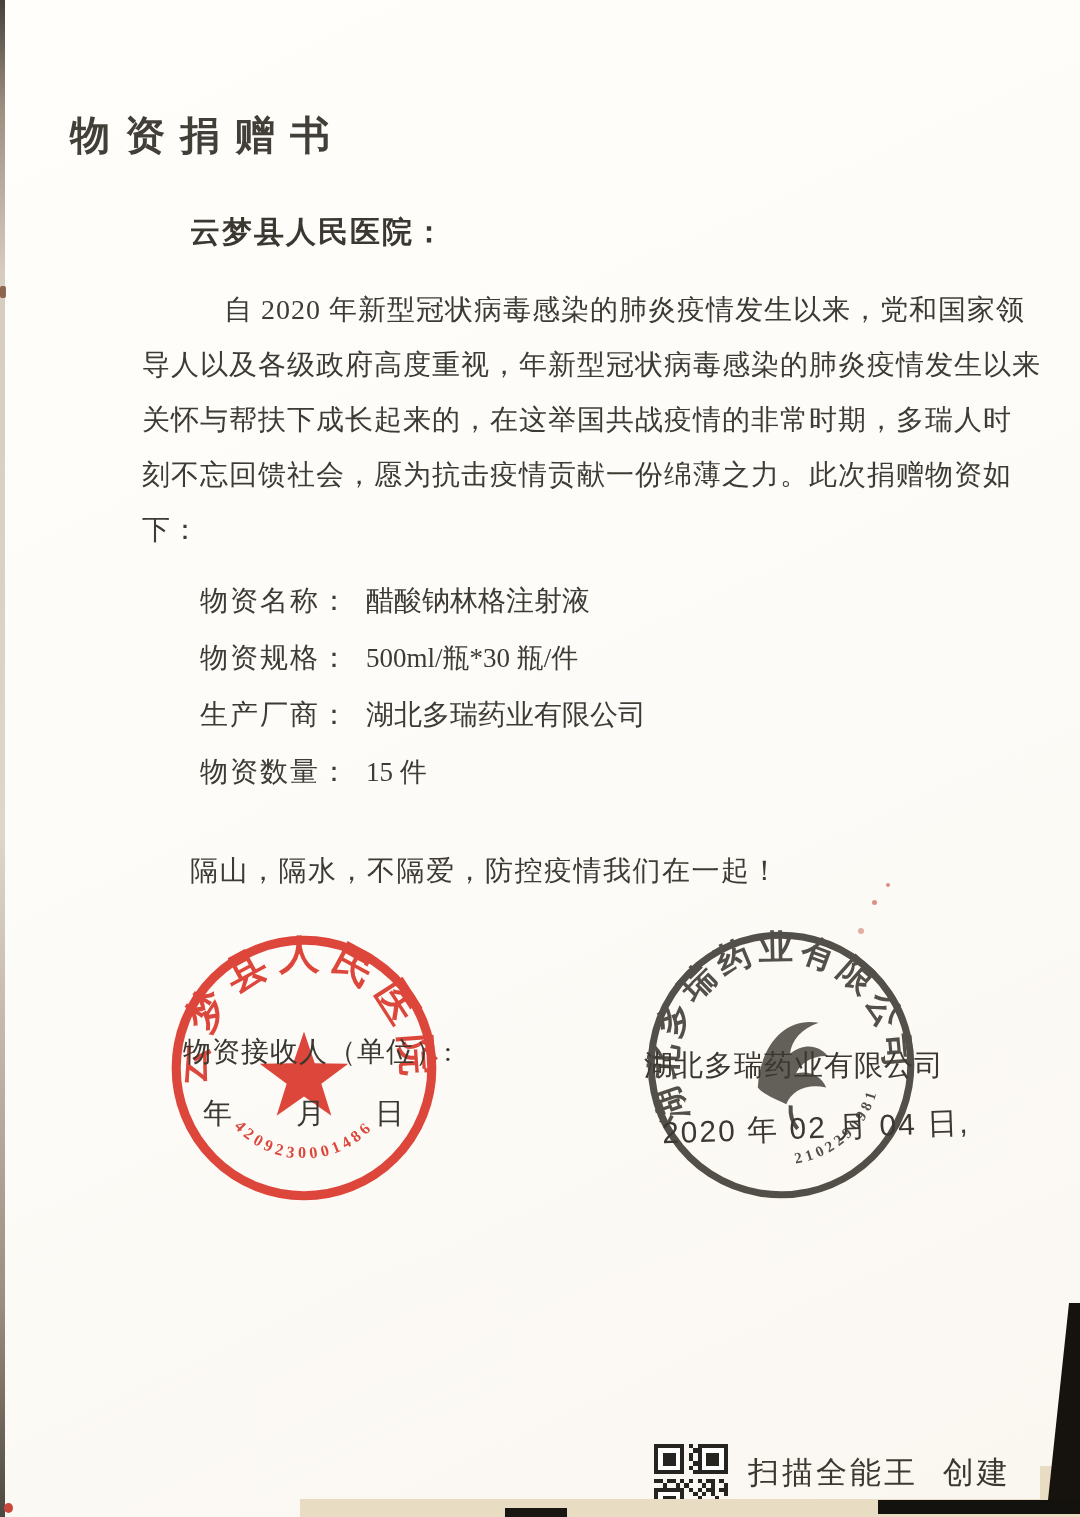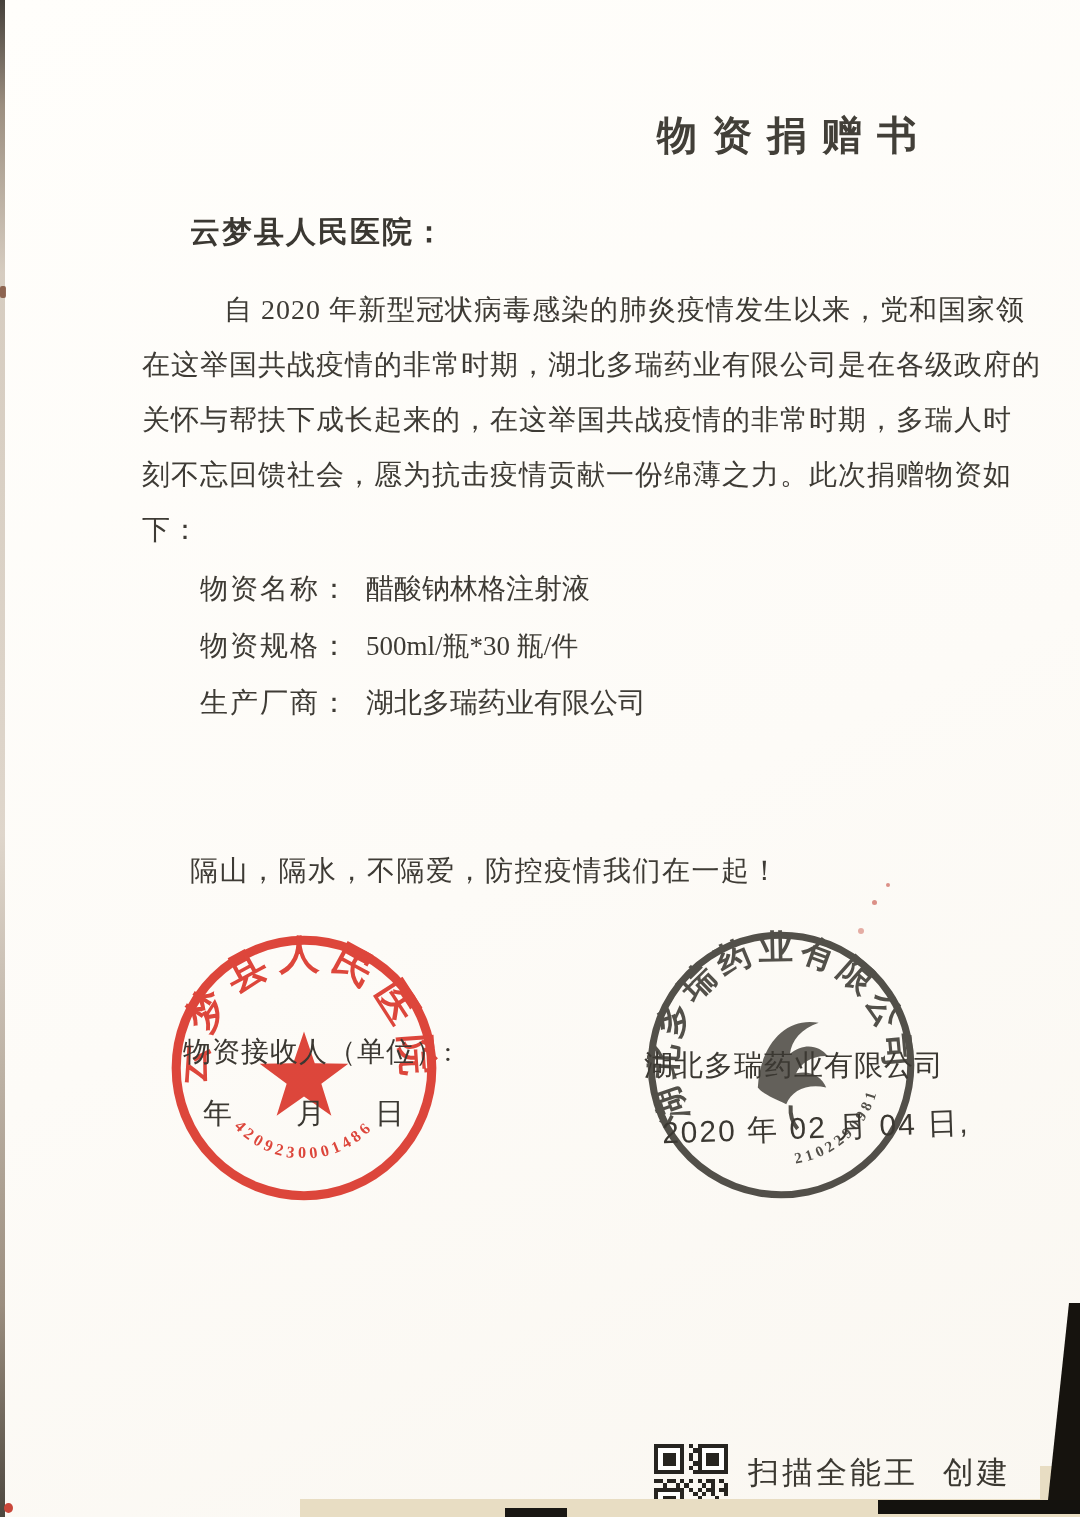--- a/index.html
+++ b/index.html
@@ -8,31 +8,31 @@
     background:#ffffff;
     font-family:"Liberation Serif","DejaVu Serif",serif;
   }
   .page{
     position:relative;width:1080px;height:1517px;
     background:linear-gradient(155deg,#fffefb 0%,#fdfbf7 55%,#faf7f1 100%);
   }
   .abs{position:absolute;}
 
   .doc-title{
-    left:0;top:108px;width:916px;text-align:right;text-indent:70px;
-    font-size:40px;font-weight:bold;color:#423f38;letter-spacing:15px;margin-left:16px;
+    left:0;top:108px;width:916px;text-align:left;text-indent:70px;
+    font-size:40px;font-weight:bold;color:#423f38;letter-spacing:15px;
   }
   .salutation{
     left:166px;top:212px;font-size:30px;color:#3b3832;letter-spacing:2px;font-weight:bold;margin-left:24px;
   }
   .para{left:142px;top:282px;width:815px;font-size:28px;color:#3e3b35;}
   .para .line{height:55px;line-height:55px;white-space:nowrap;letter-spacing:1px;}
   .para .line.indent{padding-left:82px;}
 
-  .items{left:200px;top:560px;font-size:28px;color:#3e3b35;}
+  .items{left:200px;top:572px;font-size:28px;color:#3e3b35;}
   .item{height:57px;line-height:57px;white-space:nowrap;}
   .item .label{letter-spacing:2px;margin-right:16px;}
   .item .value.sans{font-family:Liberation Serif, serif;font-size:27px;}
 
   .slogan{left:190px;top:852px;font-size:28px;color:#3e3b35;letter-spacing:1.5px;}
 
   .receiver-label{left:183px;top:1033px;font-size:28px;color:#3b3832;z-index:3;letter-spacing:1px;}
   .date-blanks{left:203px;top:1094px;font-size:29px;color:#3b3832;z-index:3;}
   .date-blanks .dy{margin-right:64px;}
   .date-blanks .dm{margin-right:50px;}
@@ -76,35 +76,38 @@
 <body>
 
 <div class="page">
 
   <div class="abs doc-title">物资捐赠书</div>
 
   <div class="abs salutation">云梦县人民医院：</div>
 
   <div class="abs para">
     <div class="line indent">自 2020 年新型冠状病毒感染的肺炎疫情发生以来，党和国家领</div>
-    <div class="line">在这举国共战疫情的非常时期，湖北多瑞药业有限公司是在各级政府的</div>
+    <div class="line">导人以及各级政府高度重视，年新型冠状病毒感染的肺炎疫情发生以来</div>
     <div class="line">关怀与帮扶下成长起来的，在这举国共战疫情的非常时期，多瑞人时</div>
     <div class="line">刻不忘回馈社会，愿为抗击疫情贡献一份绵薄之力。此次捐赠物资如</div>
     <div class="line">下：</div>
   </div>
 
   <div class="abs items">
     <div class="item">
       <span class="label">物资名称：</span><span class="value">醋酸钠林格注射液</span>
     </div>
     <div class="item">
       <span class="label">物资规格：</span><span class="value sans">500ml/瓶*30 瓶/件</span>
     </div>
     <div class="item">
       <span class="label">生产厂商：</span><span class="value">湖北多瑞药业有限公司</span>
+    </div>
+    <div class="item">
+      <span class="label">物资数量：</span><span class="value sans">15 件</span>
     </div>
   </div>
 
   <div class="abs slogan">隔山，隔水，不隔爱，防控疫情我们在一起！</div>
 
   <div class="abs receiver-label">物资接收人（单位）:</div>
   <div class="abs date-blanks">
     <span class="dy">年</span><span class="dm">月</span><span>日</span>
   </div>
 

